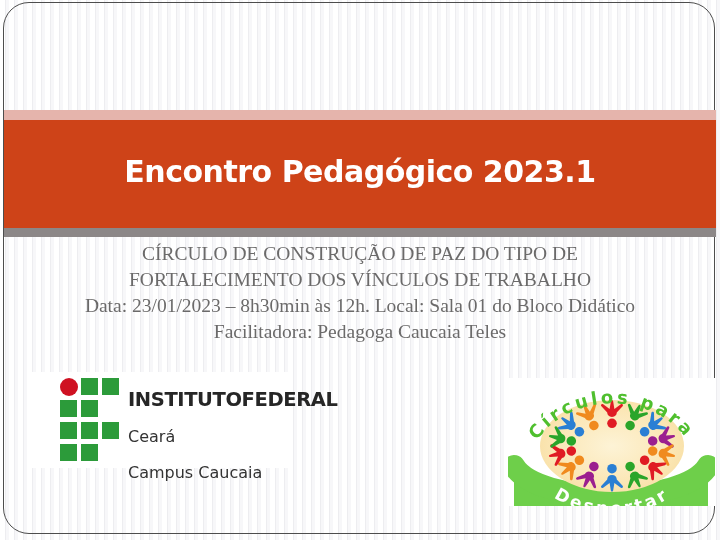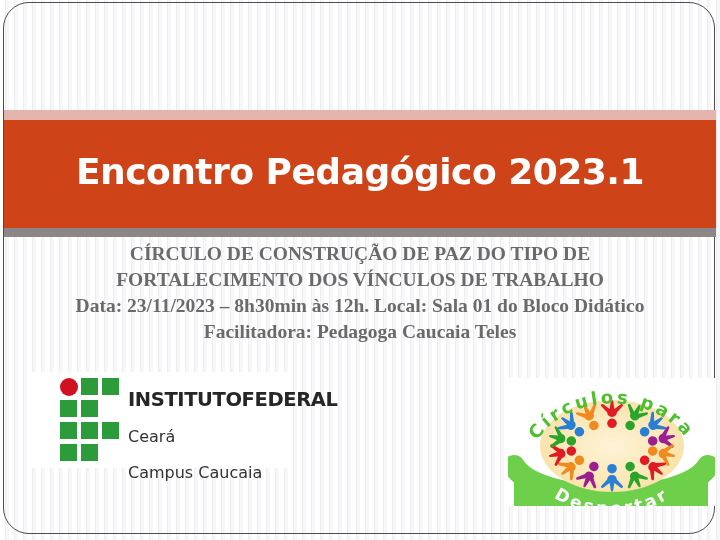--- a/index.html
+++ b/index.html
@@ -59,35 +59,35 @@
     background: #8c8787;
   }
   .title-text {
     position: absolute;
     left: 0; top: 148px;
     width: 720px;
     text-align: center;
     color: #ffffff;
     font-family: "DejaVu Sans", "Liberation Sans", sans-serif;
     font-weight: bold;
-    font-size: 36px;
+    font-size: 30px;
     letter-spacing: -0.5px;
     line-height: 48px;
     white-space: nowrap;
   }
 
   
   .body-block {
     position: absolute;
     left: 56px; top: 241px;
     width: 608px;
     text-align: center;
     color: #6b6a6a;
     font-family: "Liberation Serif", "DejaVu Serif", serif;
-    font-weight: bold;
+    font-weight: normal;
     font-size: 19.5px;
     line-height: 26px;
   }
   .body-block p { margin: 0; }
 
   
   .ifce-card {
     position: absolute;
     left: 29px; top: 372px;
     width: 260px; height: 96px;
@@ -151,21 +151,21 @@
   <div class="bg-stripes"></div>
   <div class="bg-frame"></div>
 
   <div class="band-pink"></div>
   <div class="band-orange"></div>
   <div class="band-gray"></div>
   <div class="title-text noselect">Encontro Pedagógico 2023.1</div>
 
   <div class="body-block noselect">
     <p>CÍRCULO DE CONSTRUÇÃO DE PAZ DO TIPO DE FORTALECIMENTO DOS VÍNCULOS DE TRABALHO</p>
-    <p>Data: 23/11/2023 – 8h30min às 12h. Local: Sala 01 do Bloco Didático</p>
+    <p>Data: 23/01/2023 – 8h30min às 12h. Local: Sala 01 do Bloco Didático</p>
     <p>Facilitadora: Pedagoga Caucaia Teles</p>
   </div>
 
   <div class="ifce-card">
     <div class="ifce-grid">
 
       <div class="ifce-dot" style="left:0px;  top:0px;"></div>
       <div class="ifce-cell" style="left:21px; top:0px;"></div>
       <div class="ifce-cell" style="left:42px; top:0px;"></div>
 

